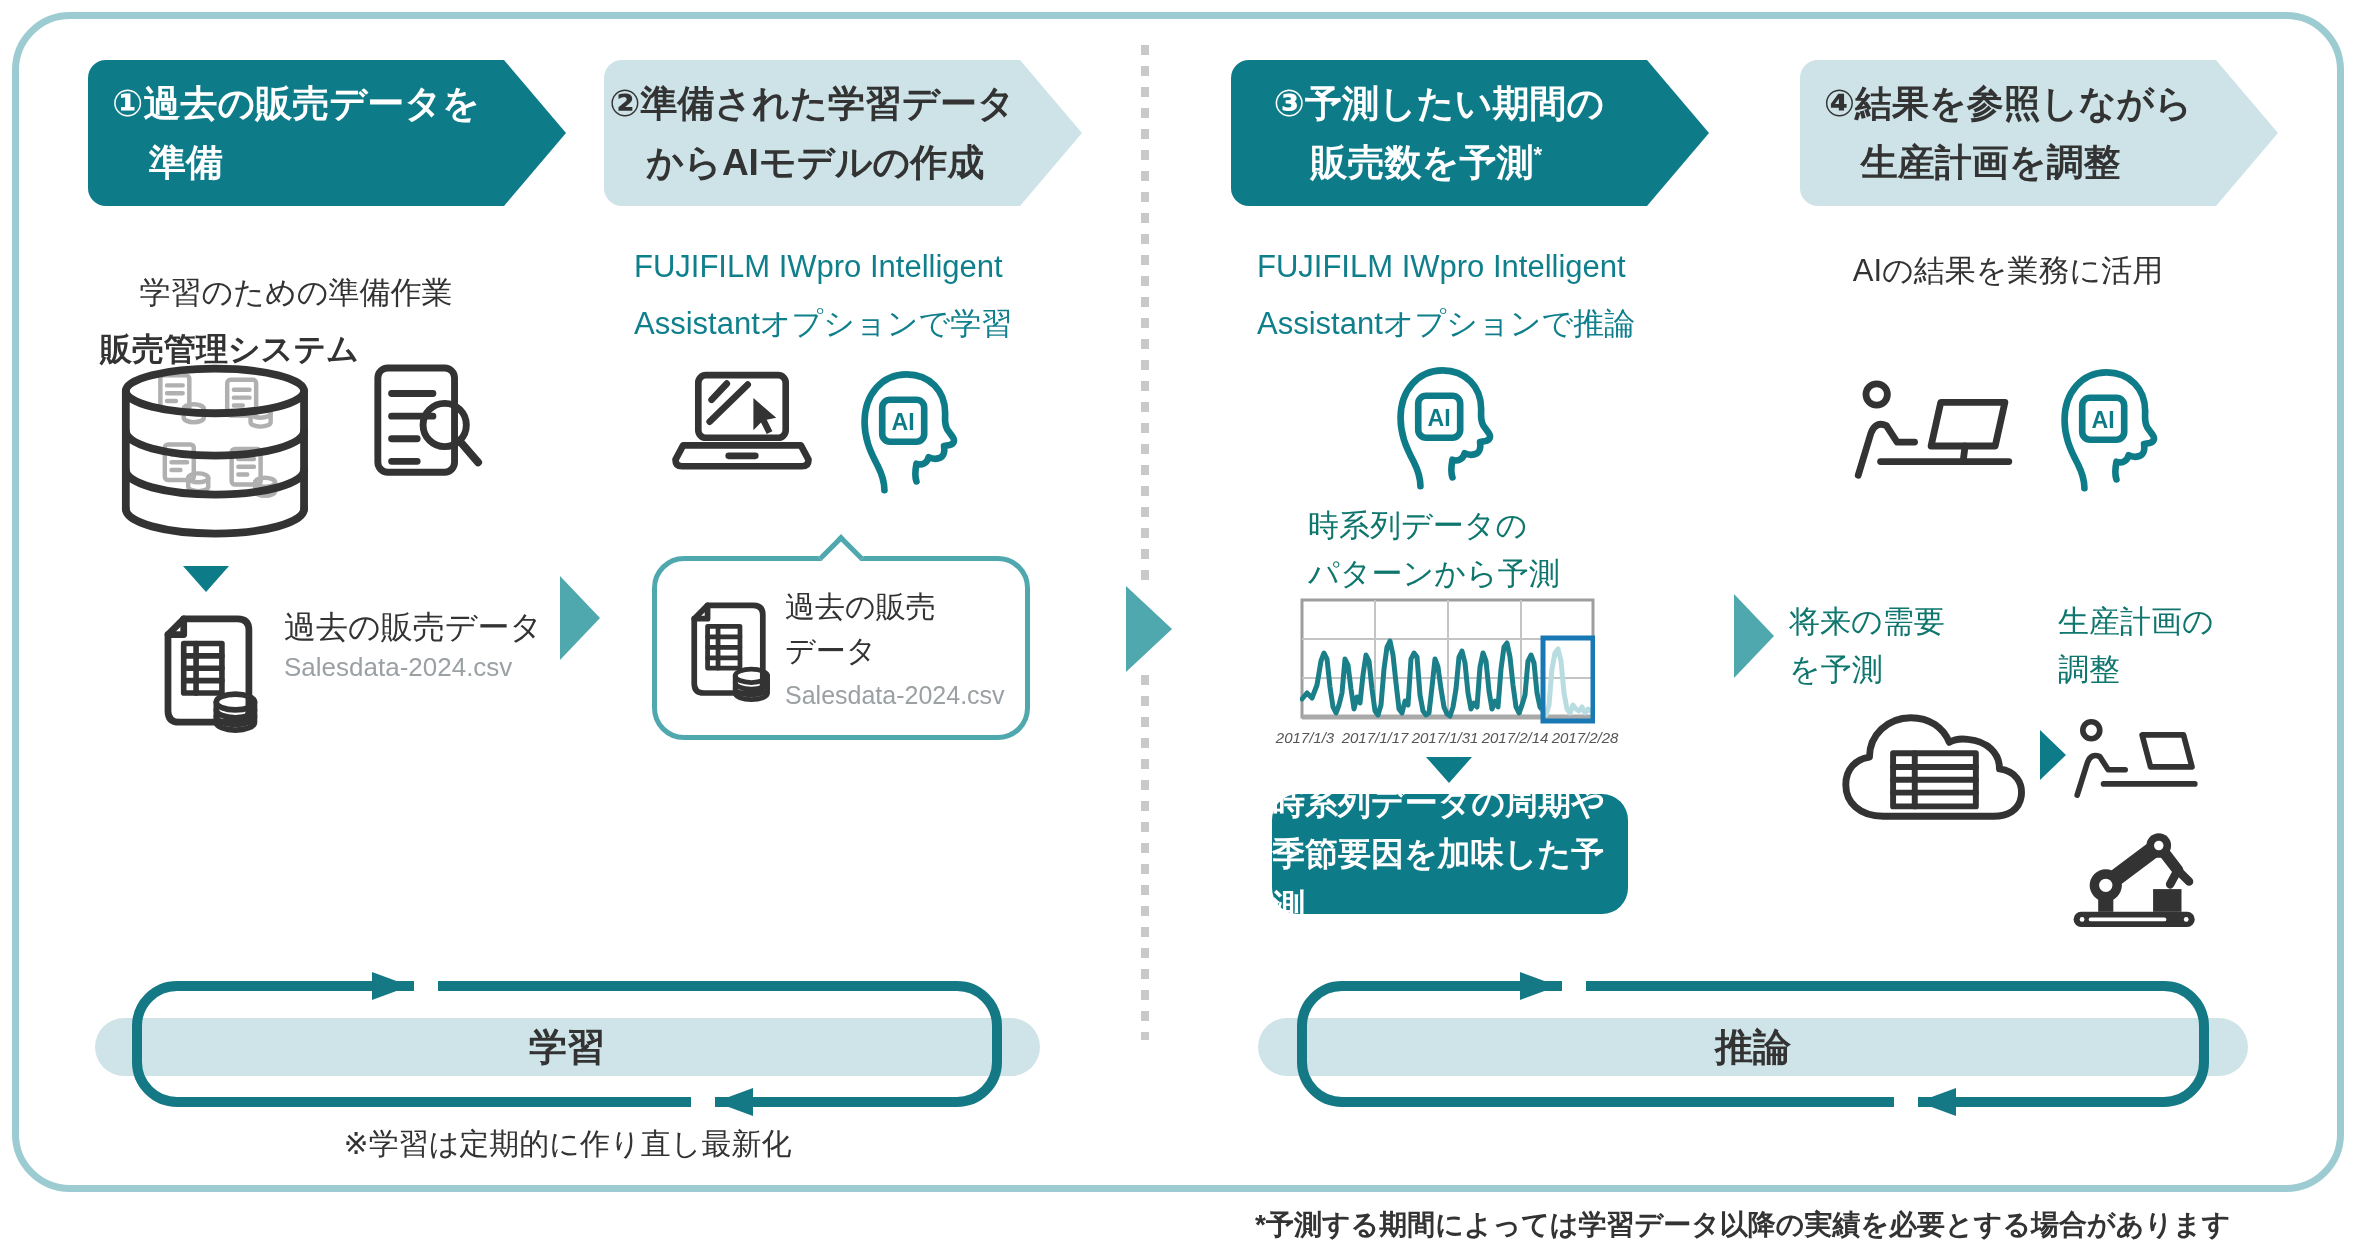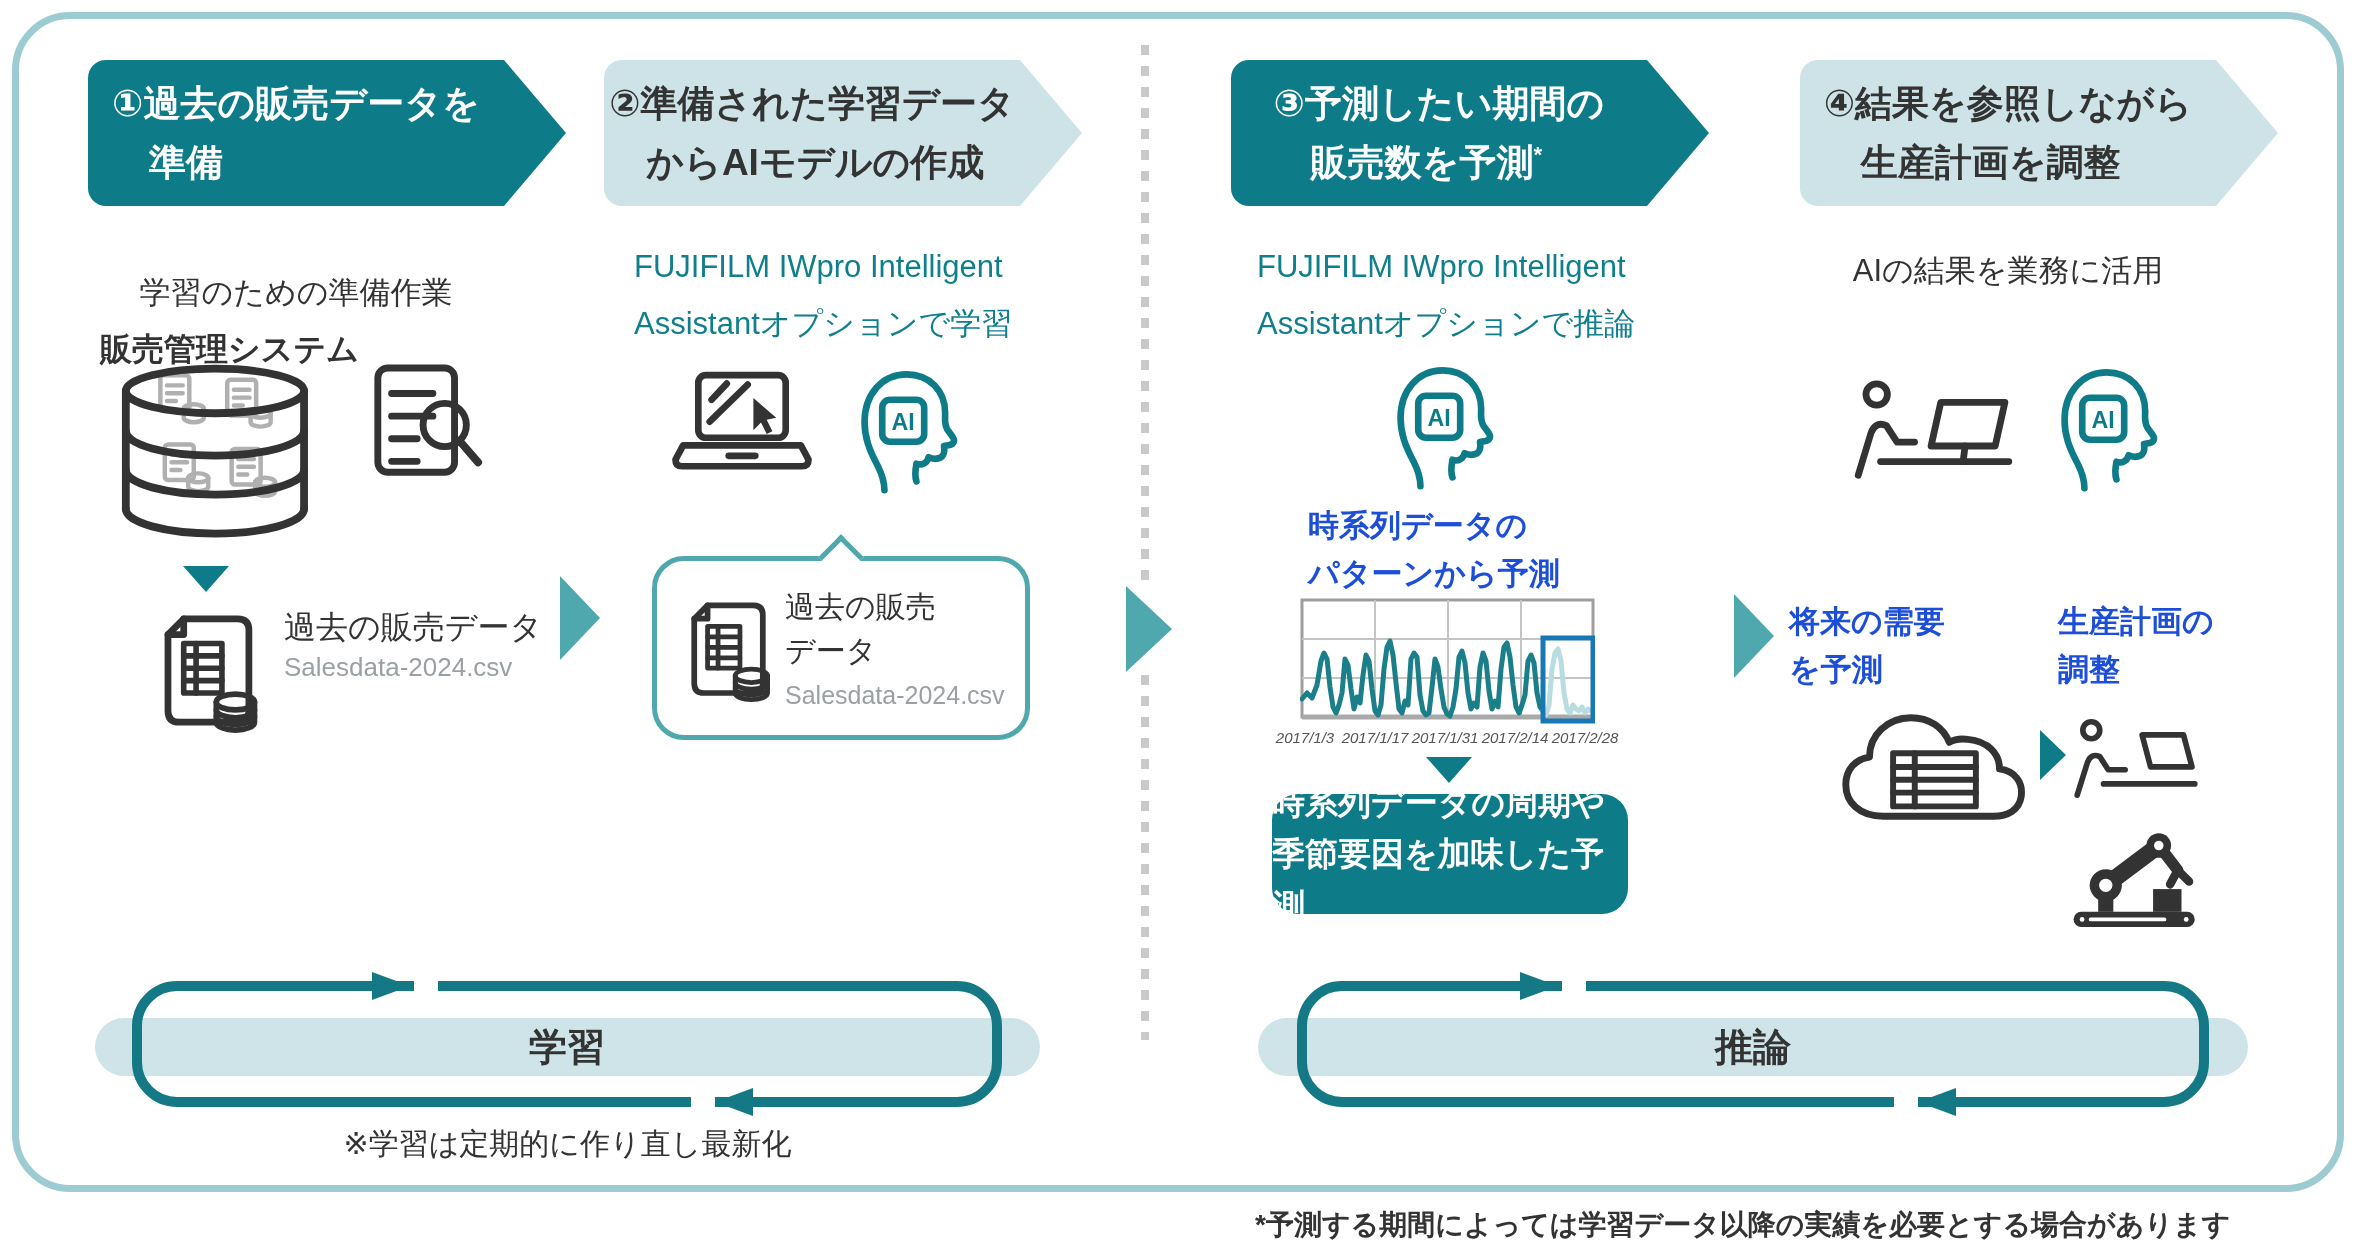--- a/index.html
+++ b/index.html
@@ -18,21 +18,21 @@
   .banner.light{color:#333;}
   .banner-tip{clip-path:polygon(0 0,100% 50%,0 100%);}
   .banner-text{font-size:37px;font-weight:bold;line-height:1.6;text-align:left;}
   .banner-text .indent{padding-left:1em;}
   .banner-text sup{font-size:60%;vertical-align:super;}
 
   .subtitle-center{position:absolute;width:416px;text-align:center;font-size:31px;color:#333;}
   .subtitle-teal{position:absolute;font-size:31px;line-height:1.85;color:#0f7f8c;}
 
   .txt32{font-size:32px;color:#333;}
-  .txt31{font-size:31px;line-height:1.55;color:#1d4ed8;font-weight:bold;}
+  .txt31{font-size:31px;line-height:1.55;color:#0f766e;}
   .muted{font-size:26px;color:#9aa0a3;}
   .bold600{font-weight:600;}
 
   .tri-down{width:0;height:0;border-left:23px solid transparent;border-right:23px solid transparent;border-top:26px solid #0e7b88;}
   .tri-right{width:0;height:0;border-top:42px solid transparent;border-bottom:42px solid transparent;border-left:40px solid #4fa8ad;}
   .tri-right-sm{width:0;height:0;border-top:25px solid transparent;border-bottom:25px solid transparent;border-left:26px solid #0e7b88;}
 
   .divider{position:absolute;width:8px;background:repeating-linear-gradient(to bottom,#c9c9c9 0 10px,rgba(0,0,0,0) 10px 21px);}
 
   .bubble{position:absolute;width:378px;height:184px;border:5px solid #4fa8ad;border-radius:32px;background:#fff;box-sizing:border-box;padding-left:37px;}

